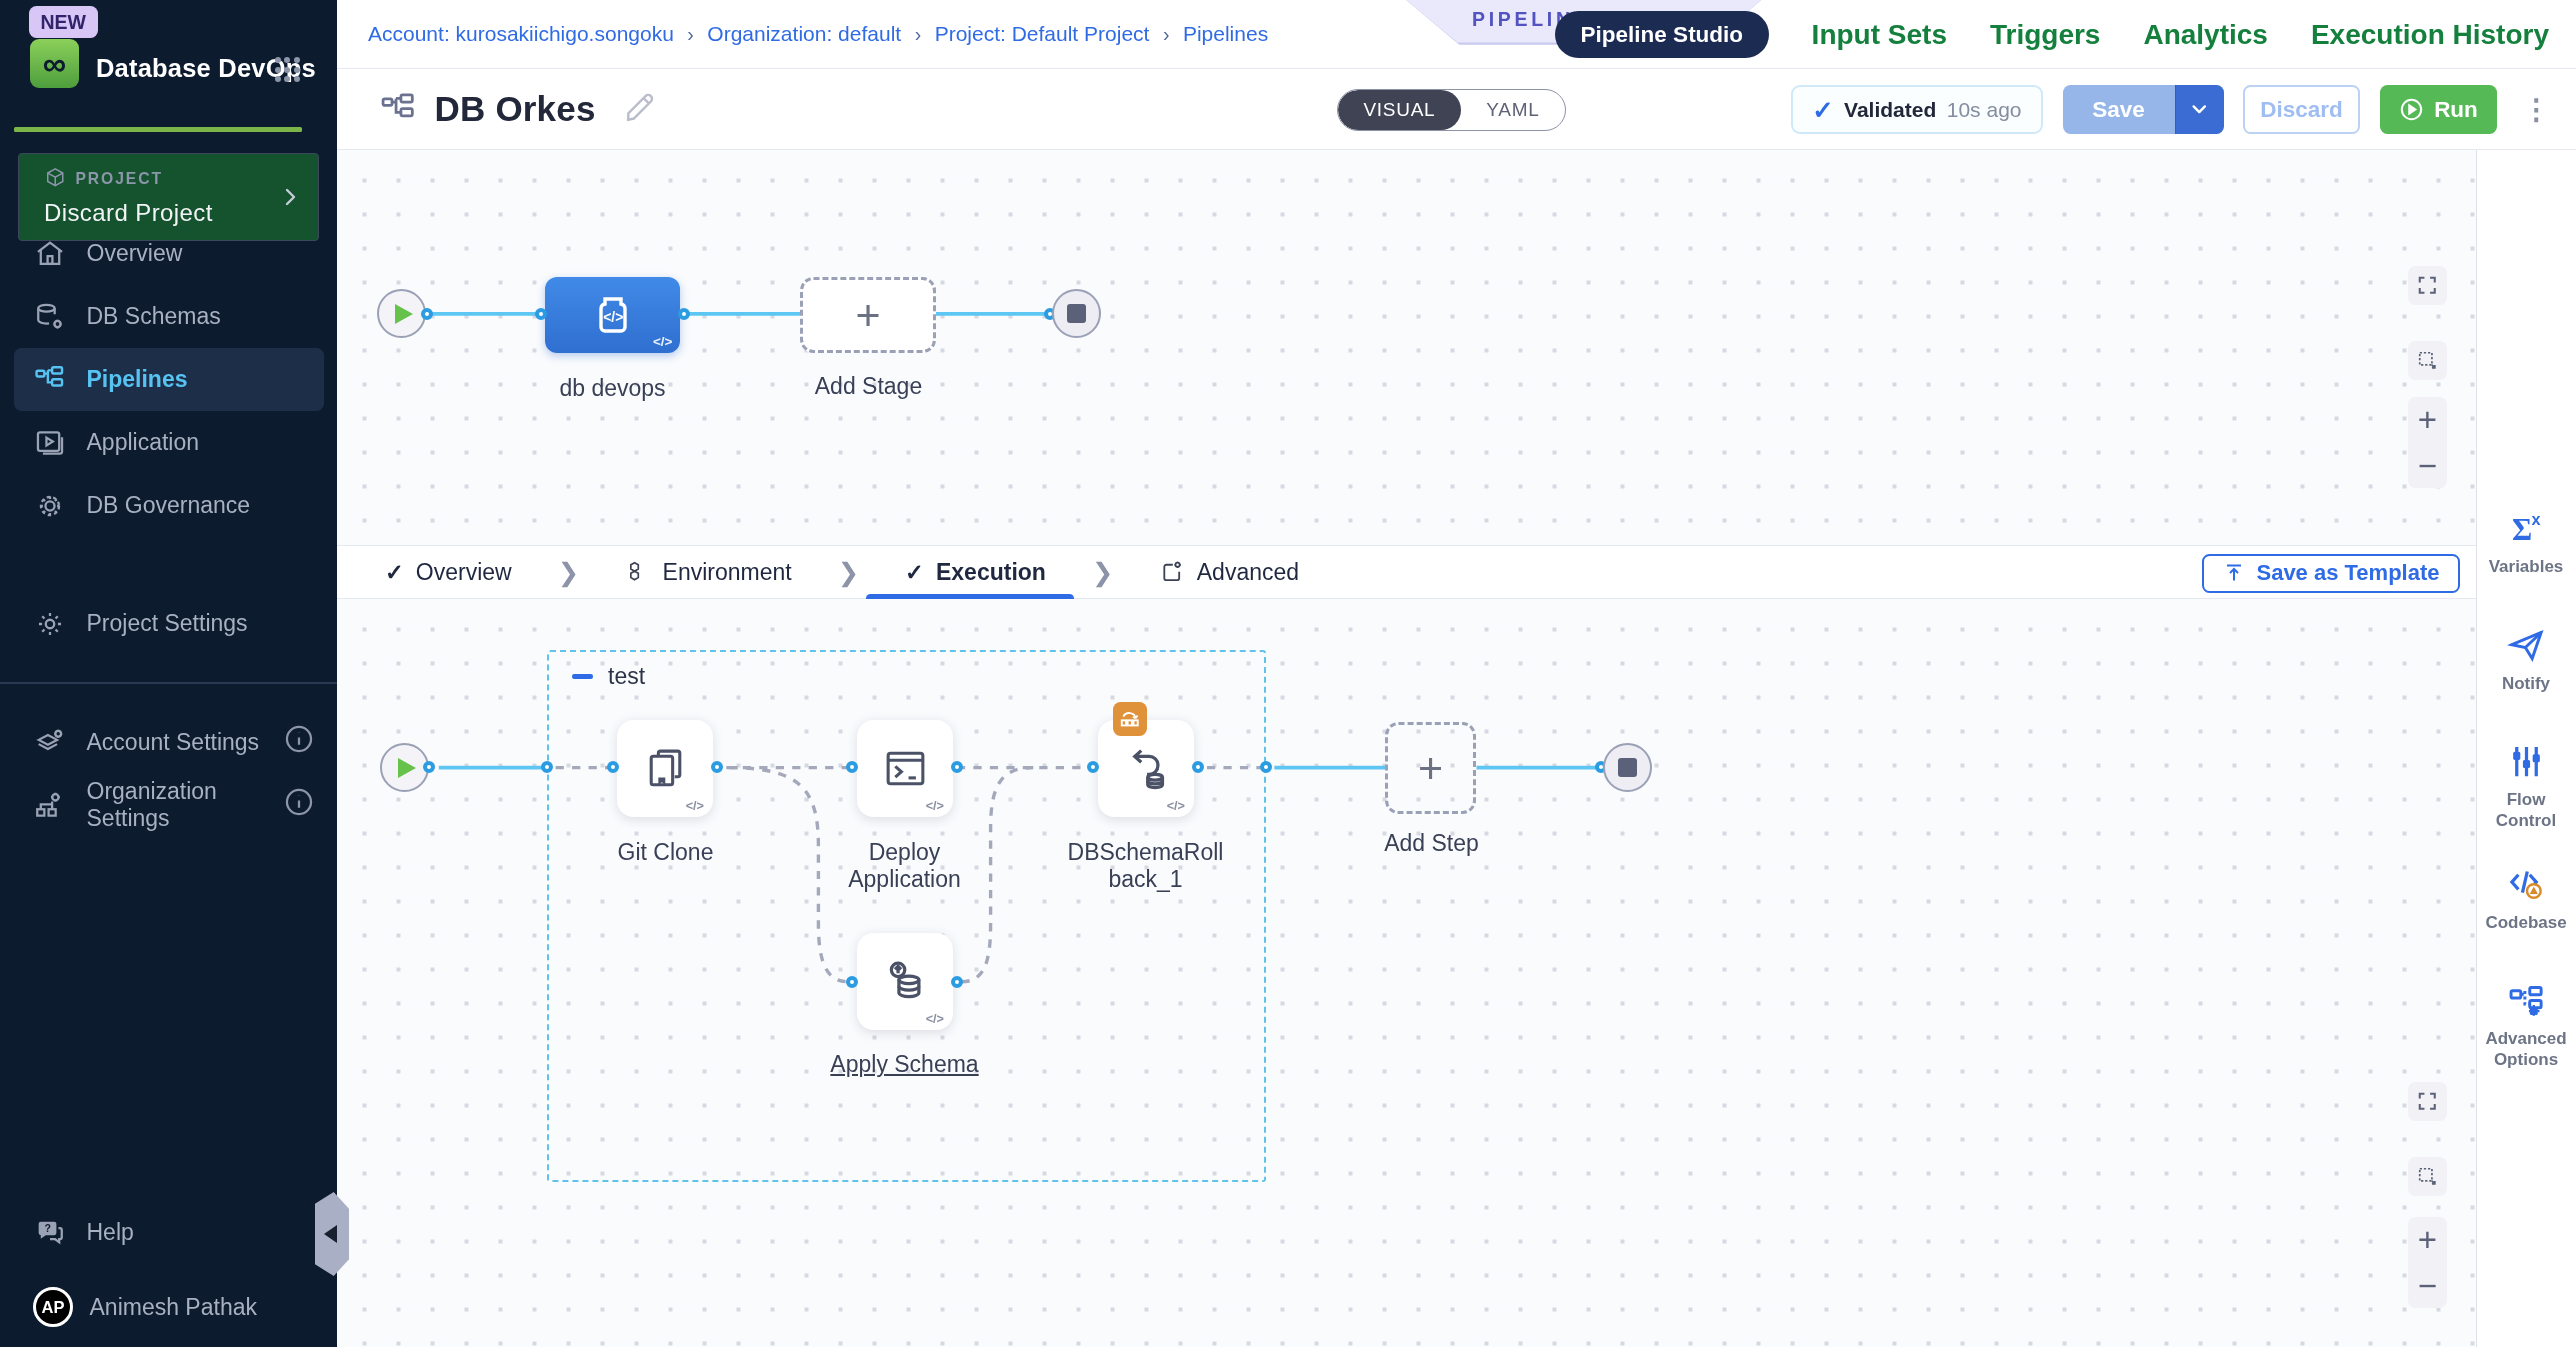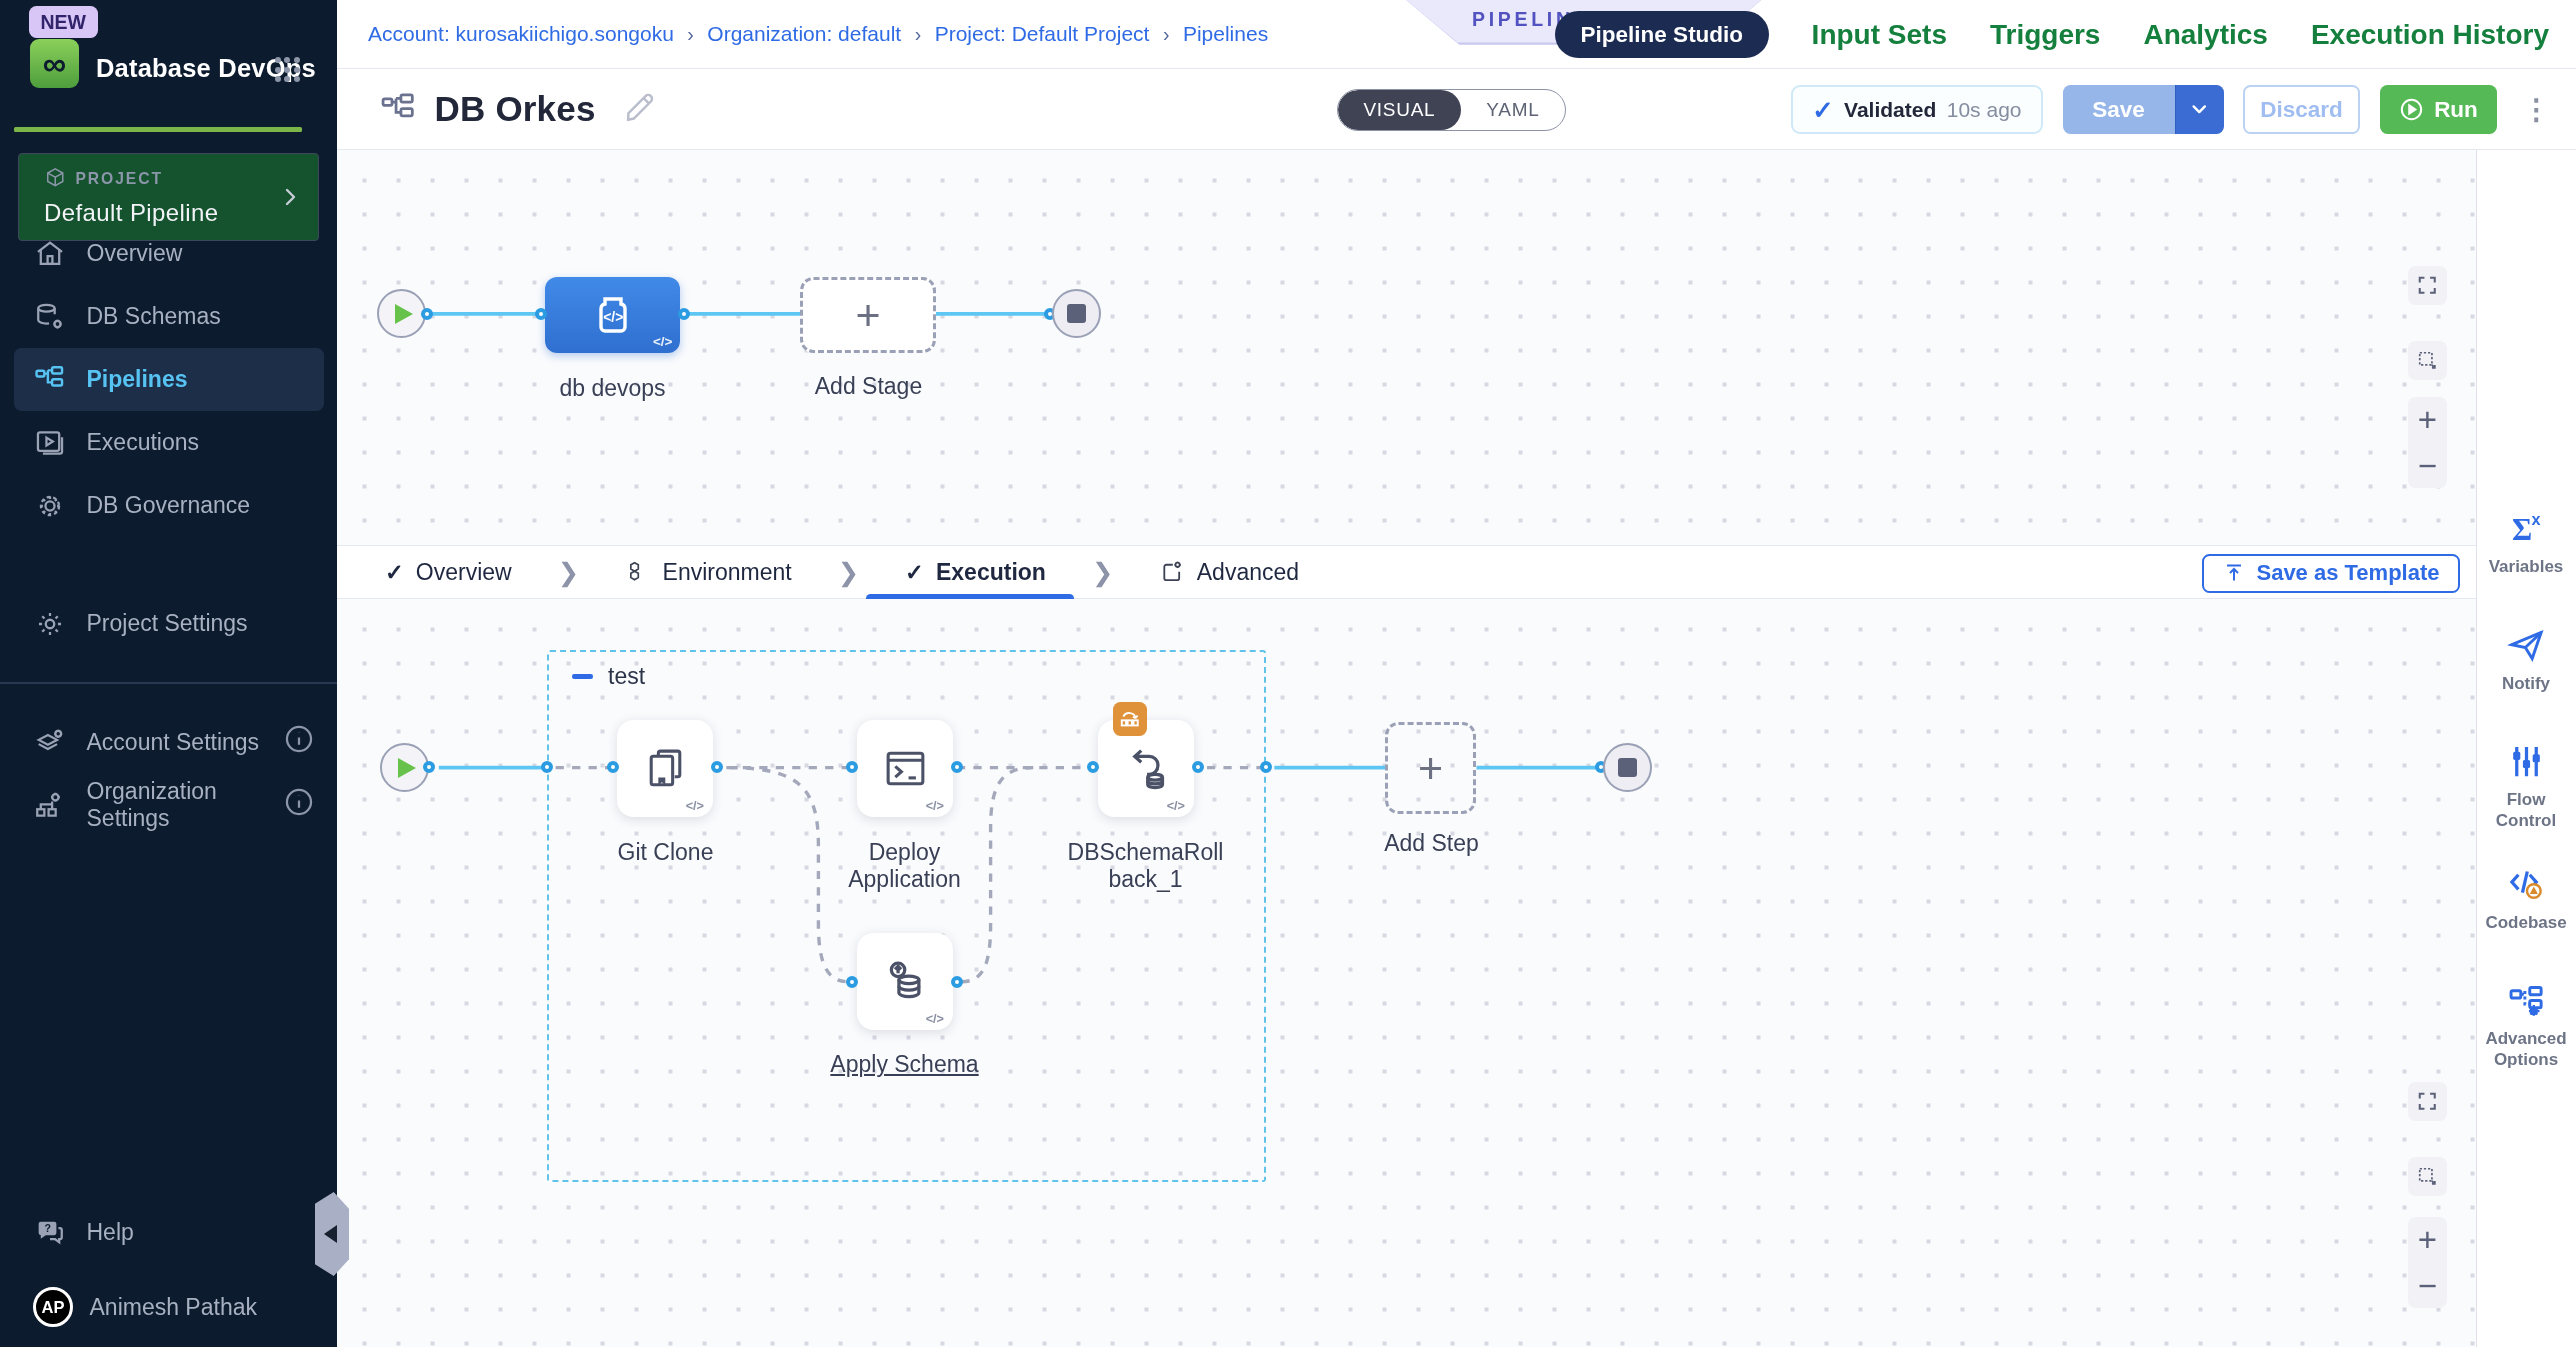--- a/index.html
+++ b/index.html
@@ -128,21 +128,21 @@
     <div class="project-card">
       <div class="pr-label">
         <span>
           <svg width="22.5" height="22.5" viewBox="0 0 24 24" fill="none" stroke="#8c96aa" stroke-width="1.6">
               <path d="M12 3 20 7.5 V16.5 L12 21 4 16.5 V7.5 Z"></path>
               <path d="M4 7.5 12 12 20 7.5 M12 12 V21"></path>
             </svg>
         </span>
         <span>PROJECT</span>
       </div>
-      <div class="pr-name">Default Pipeline</div>
+      <div class="pr-name">Discard Project</div>
       <span class="pr-chev">
         <svg width="24" height="24" viewBox="0 0 24 24" fill="none" stroke="#c6cdd9" stroke-width="2.4" stroke-linecap="round" stroke-linejoin="round">
             <polyline points="9 5 16 12 9 19"></polyline>
           </svg>
       </span>
     </div>
 
     <nav class="snav">
       <div class="snav-item">
         <svg viewBox="0 0 24 24" fill="none" stroke="#9aa3b5" stroke-width="1.6">
@@ -169,21 +169,21 @@
             <path d="M8 7.5 H10.5 M10.5 5.2 V13.7 H13.5 M10.5 5.2 H13.5"></path>
           </svg>
         <span>Pipelines</span>
       </div>
       <div class="snav-item">
         <svg viewBox="0 0 24 24" fill="none" stroke="#9aa3b5" stroke-width="1.6">
             <rect x="3.5" y="4.5" width="15" height="13" rx="1.5"></rect>
             <path d="M9.5 8.2 14 11 9.5 13.8 Z"></path>
             <path d="M20.5 8 V18 a1.5 1.5 0 0 1 -1.5 1.5 H7"></path>
           </svg>
-        <span>Executions</span>
+        <span>Application</span>
       </div>
       <div class="snav-item">
         <svg viewBox="0 0 24 24" fill="none" stroke="#9aa3b5" stroke-width="1.6">
             <circle cx="12" cy="12" r="3.2"></circle>
             <path d="M12 5.2V7 M12 17v1.8 M5.2 12H7 M17 12h1.8 M7.2 7.2l1.3 1.3 M15.5 15.5l1.3 1.3 M16.8 7.2l-1.3 1.3 M8.5 15.5l-1.3 1.3"></path>
             <circle cx="12" cy="12" r="6.4" stroke-dasharray="2.4 2.2"></circle>
           </svg>
         <span>DB Governance</span>
       </div>
 

